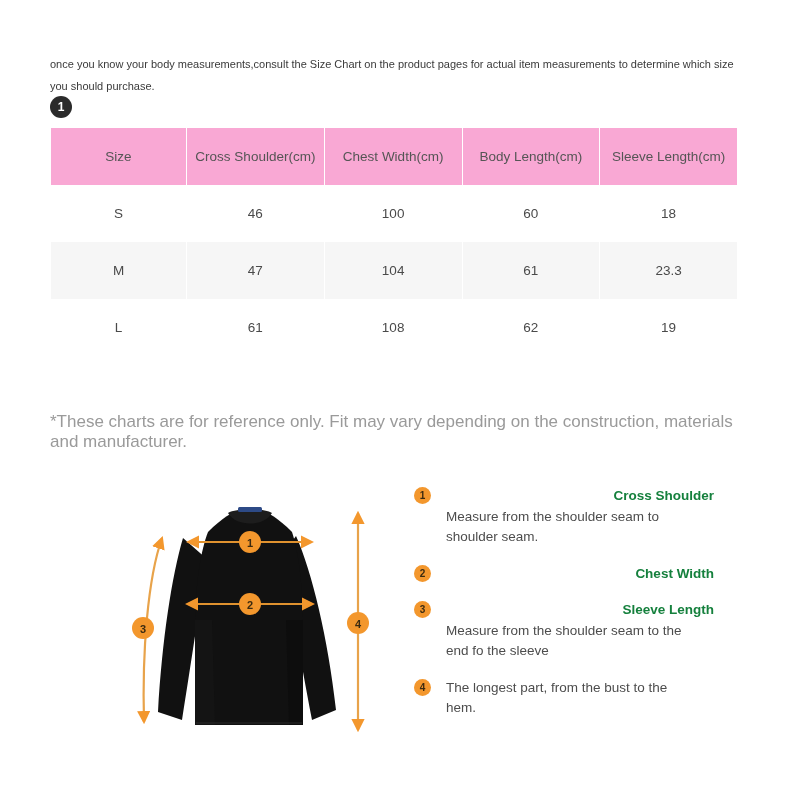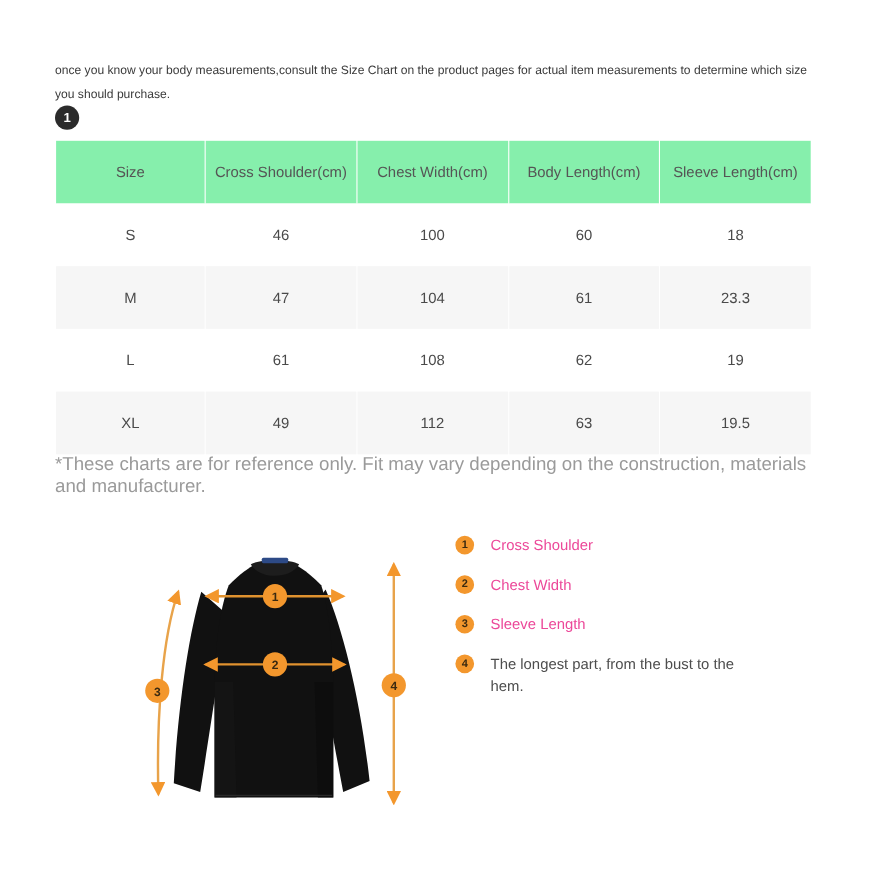--- a/index.html
+++ b/index.html
@@ -60,21 +60,21 @@
     text-align: center;
     font-size: 13.5px;
     font-weight: normal;
     color: #4a4a4a;
     padding: 0;
     height: 57px;
     vertical-align: middle;
     background: #ffffff;
   }
   .size-table thead th {
-    background: #86efac;
+    background: #f9a8d4;
     color: #555555;
   }
   .size-table tbody tr.shaded td {
     background: #f6f6f6;
   }
   .size-table col.col-size { width: 135px; }
 
   .table-note {
     position: absolute;
     left: 50px;
@@ -118,24 +118,25 @@
     color: #3b2a10;
     font-size: 10px;
     font-weight: bold;
     display: flex;
     align-items: center;
     justify-content: center;
     line-height: 1;
   }
   .legend-title {
     font-size: 13.5px;
-    font-weight: normal;
-    color: #ec4899;
+    font-weight: bold;
+    color: #15803d;
     line-height: 19px;
     margin-bottom: 2px;
+    text-align: right;
   }
   .legend-desc {
     font-size: 13.5px;
     color: #4d4d4d;
     line-height: 20px;
     max-width: 240px;
   }
 </style>
 </head>
 <body>
@@ -175,27 +176,20 @@
       <td>61</td>
       <td>23.3</td>
     </tr>
     <tr>
       <td>L</td>
       <td>61</td>
       <td>108</td>
       <td>62</td>
       <td>19</td>
     </tr>
-    <tr class="shaded">
-      <td>XL</td>
-      <td>49</td>
-      <td>112</td>
-      <td>63</td>
-      <td>19.5</td>
-    </tr>
   </tbody>
 </table>
 
 <div class="table-note">*These charts are for reference only. Fit may vary depending on the construction, materials and manufacturer.</div>
 
 <div class="illustration">
   <svg width="300" height="290" viewBox="0 0 300 290" xmlns="http://www.w3.org/2000/svg">
     <defs>
       <marker id="arrHead" markerWidth="6" markerHeight="6" refX="5" refY="3" orient="auto">
         <path d="M0,0 L6,3 L0,6 Z" fill="#f3972d"></path>
@@ -247,26 +241,28 @@
       <circle cx="258" cy="143" r="11" fill="#f3972d"></circle>
       <text x="258" y="147.5" text-anchor="middle" font-family="Liberation Sans, sans-serif" font-size="11" font-weight="bold" fill="#3b2a10">4</text>
     </g>
   </svg>
 </div>
 
 <div class="legend">
   <div class="legend-item">
     <div class="legend-badge">1</div>
     <div class="legend-title">Cross Shoulder</div>
+    <div class="legend-desc">Measure from the shoulder seam to shoulder seam.</div>
   </div>
   <div class="legend-item">
     <div class="legend-badge">2</div>
     <div class="legend-title">Chest Width</div>
   </div>
   <div class="legend-item">
     <div class="legend-badge">3</div>
     <div class="legend-title">Sleeve Length</div>
+    <div class="legend-desc">Measure from the shoulder seam to the end fo the sleeve</div>
   </div>
   <div class="legend-item">
     <div class="legend-badge">4</div>
     <div class="legend-desc">The longest part, from the bust to the hem.</div>
   </div>
 </div>
 
 </body></html>

